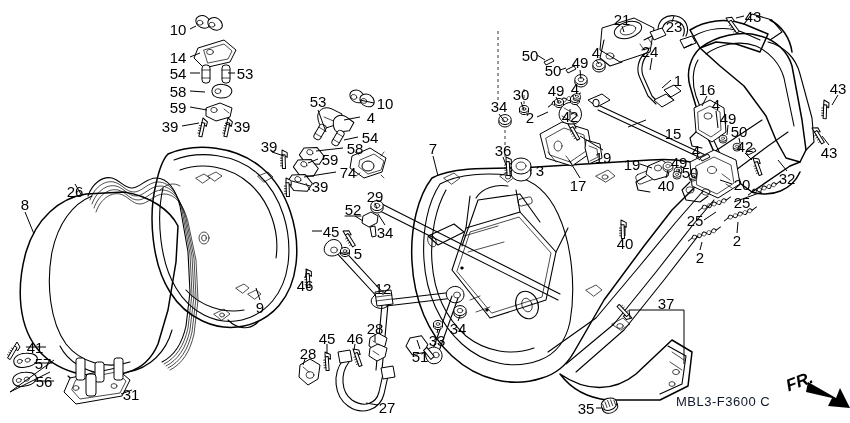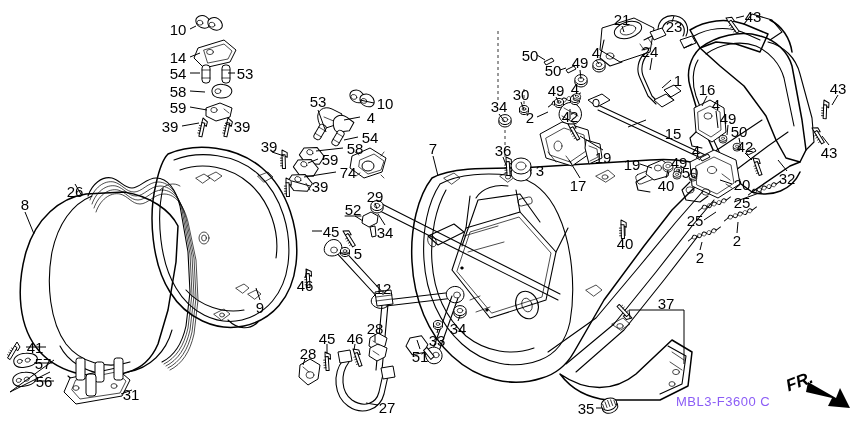--- a/index.html
+++ b/index.html
@@ -21,21 +21,21 @@
     line-height:1;
     white-space:nowrap;
     letter-spacing:0px;
     transform:translate(-50%,-50%);
     user-select:none;
   }
   .partno{
     position:absolute;
     font-family:"Liberation Sans",sans-serif;
     font-size:13px;
-    color:#8b5cf6;
+    color:#0f172a;
     white-space:nowrap;
     letter-spacing:.5px;
   }
   .frmark{
     position:absolute;
     font-family:"Liberation Sans",sans-serif;
     font-size:17px;
     font-weight:bold;
     font-style:italic;
     color:#000;

